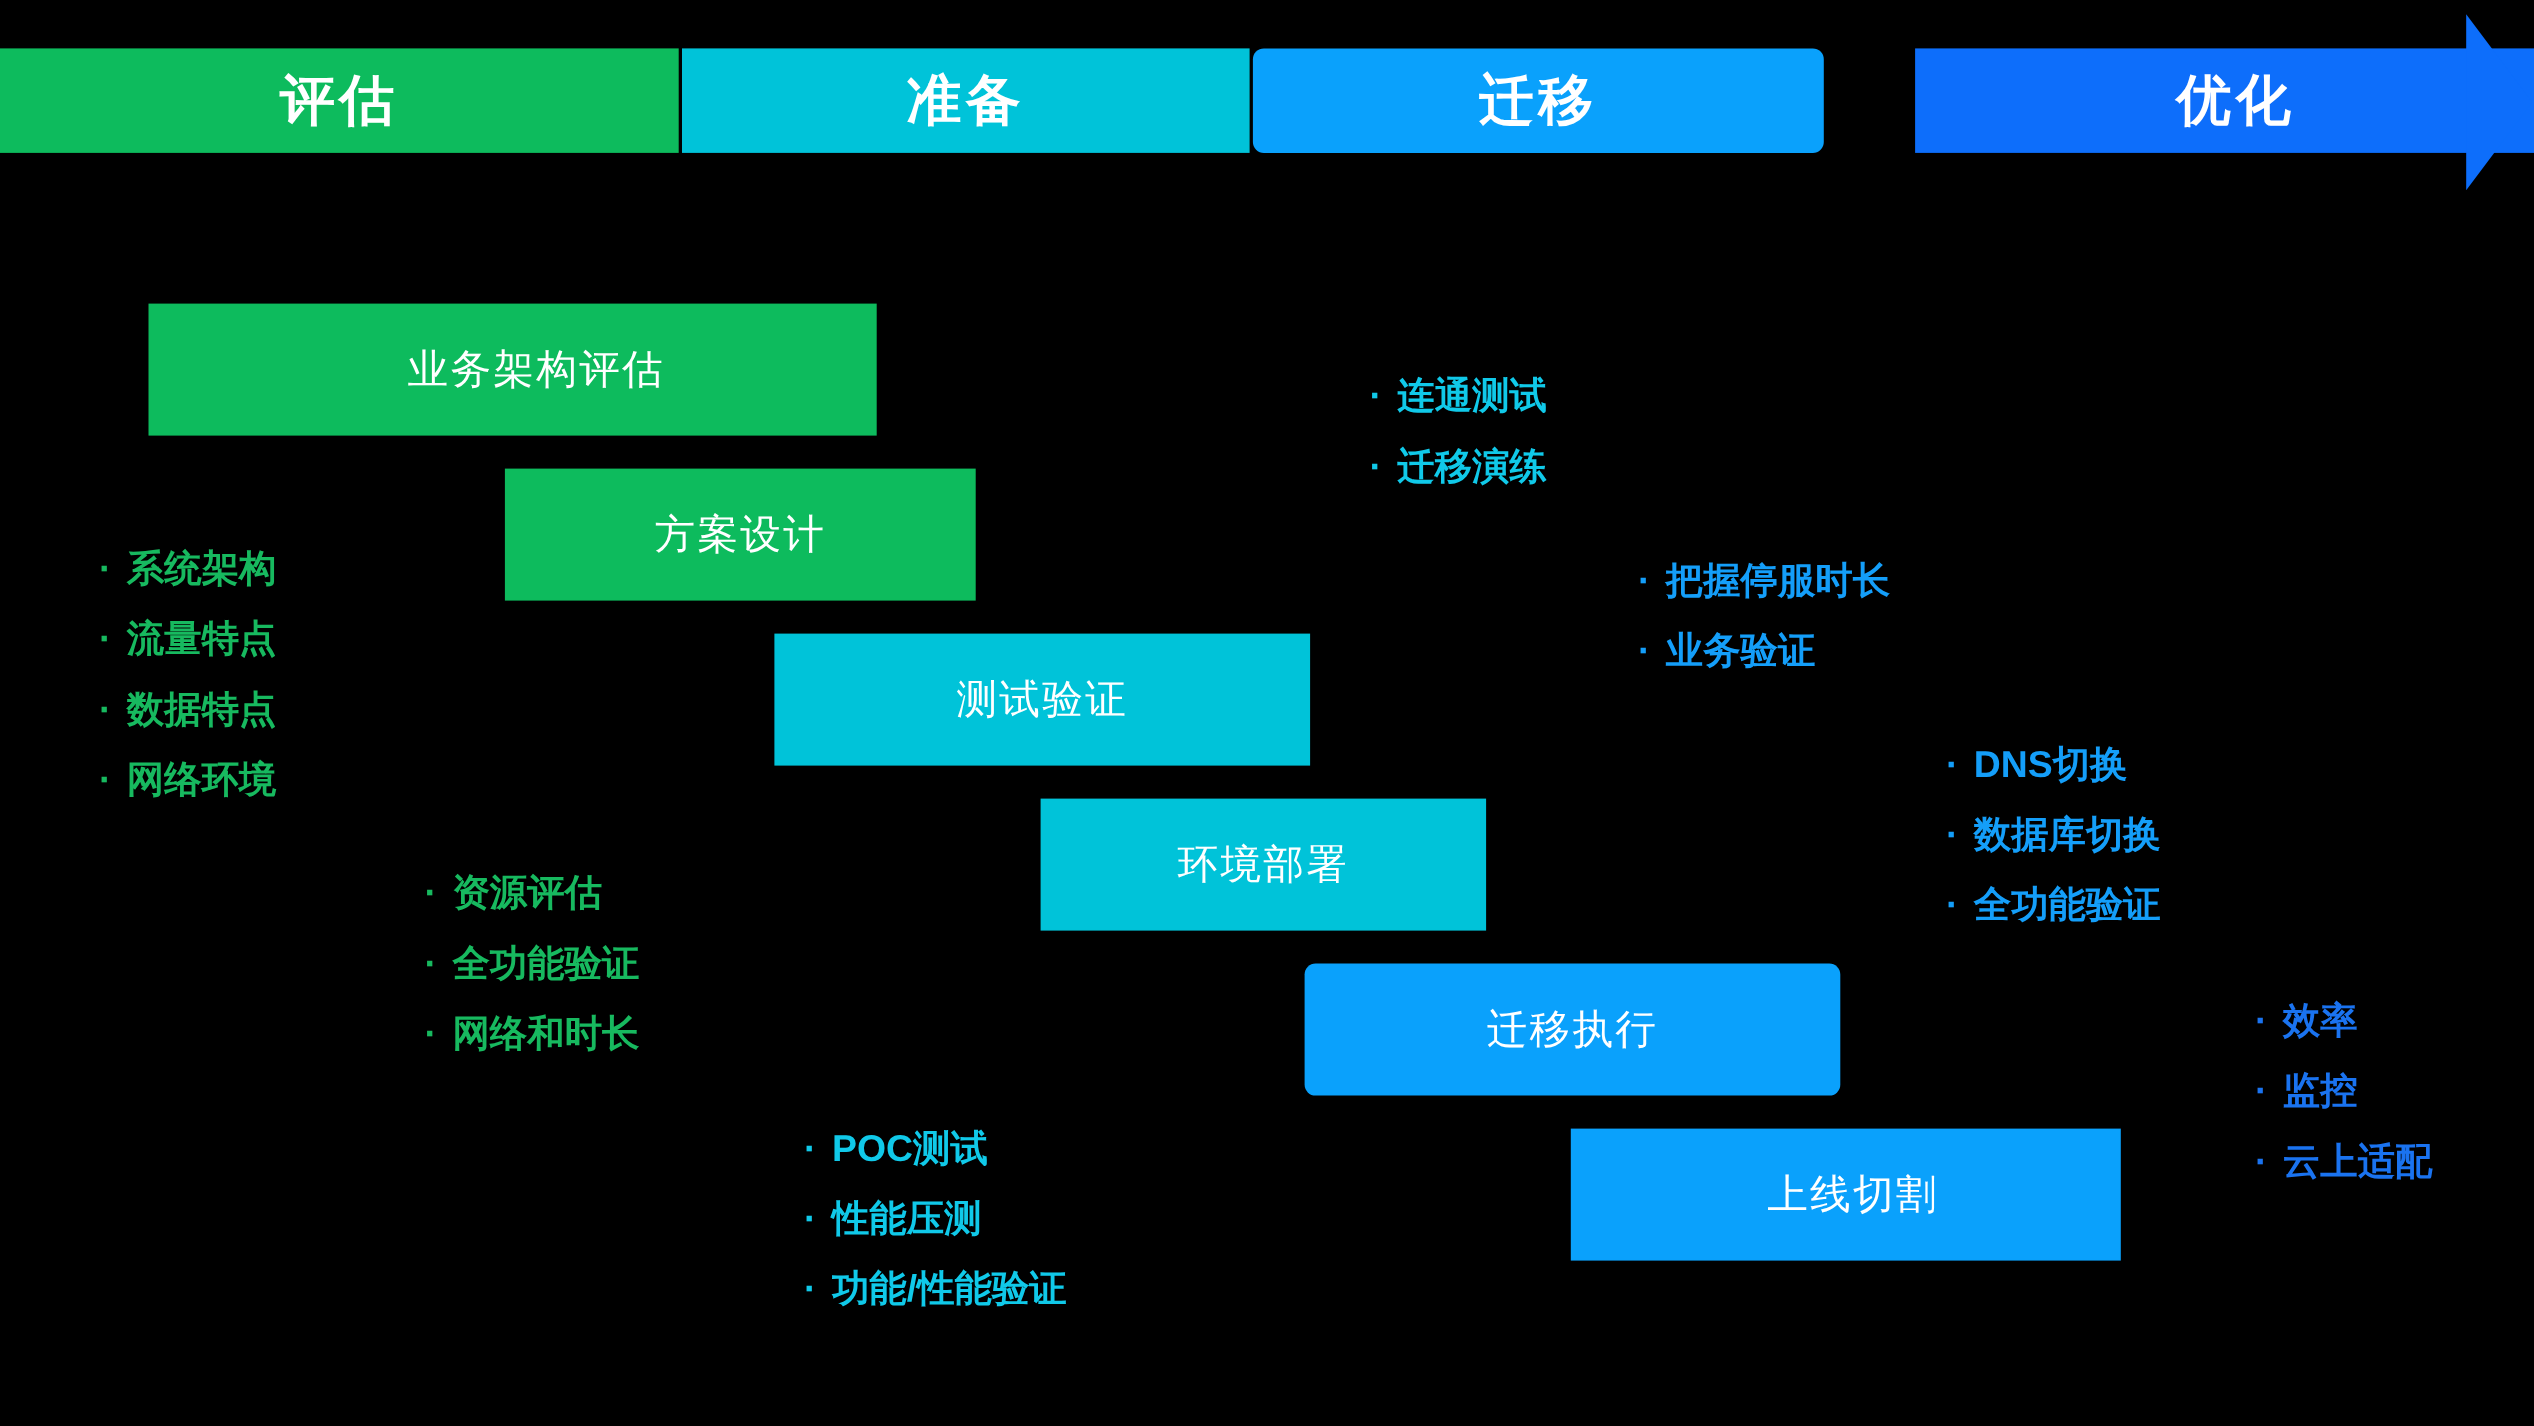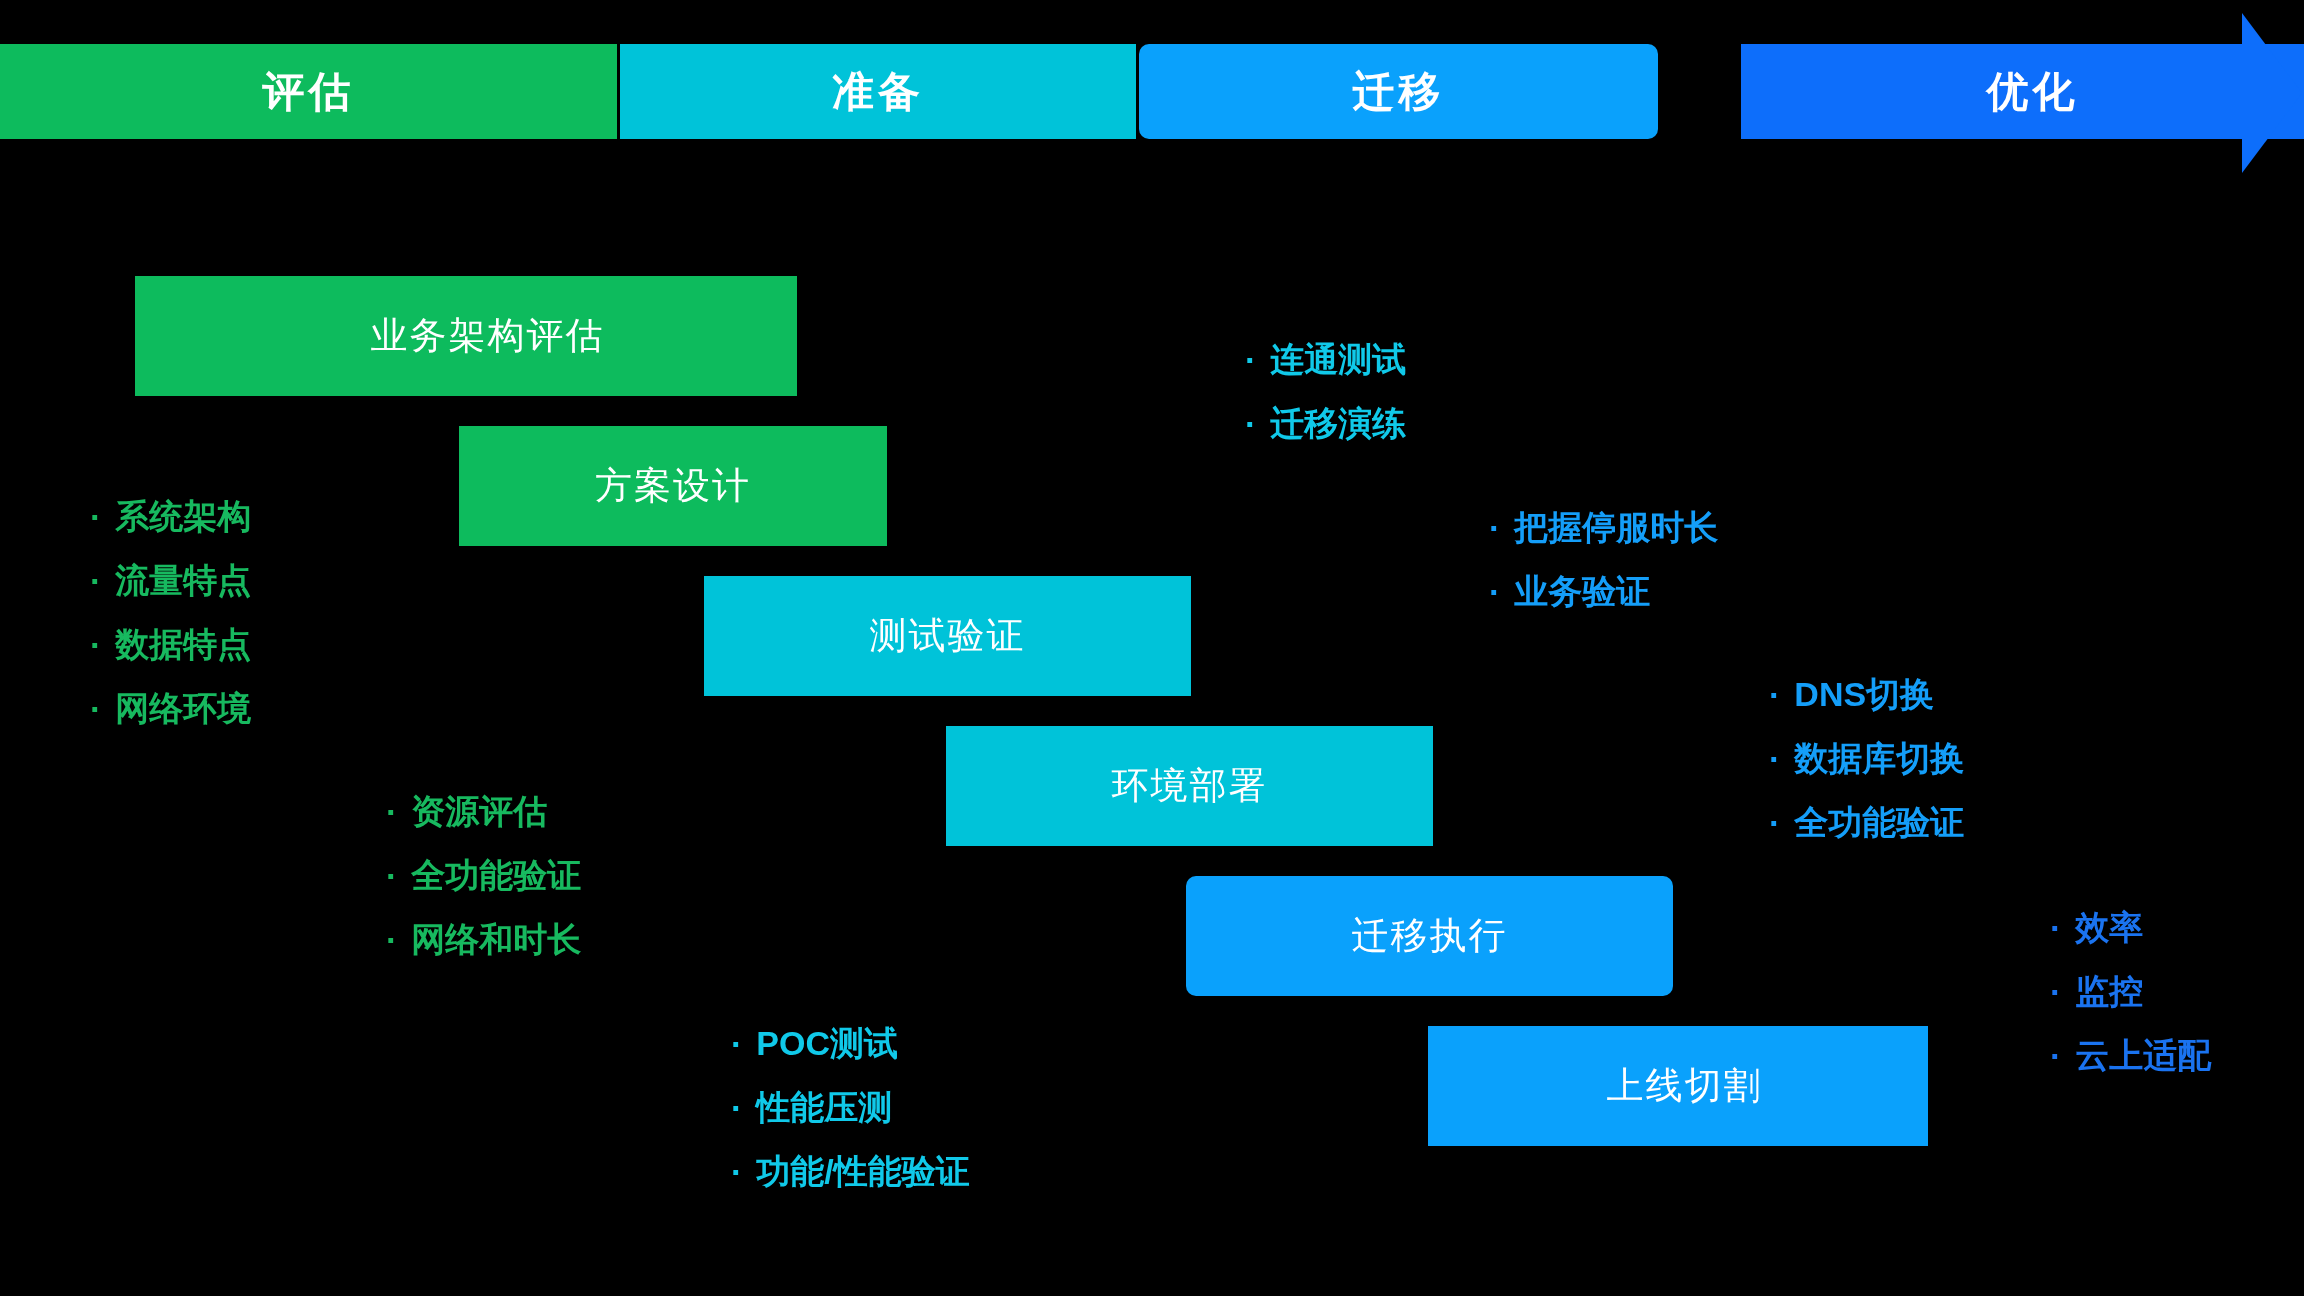--- a/index.html
+++ b/index.html
@@ -22,21 +22,21 @@
 
   
   .phase {
     position: absolute;
     top: 44px;
     height: 95px;
     display: flex;
     align-items: center;
     justify-content: center;
     color: #ffffff;
-    font-size: 42px;
+    font-size: 50px;
     font-weight: bold;
     letter-spacing: 4px;
   }
   .p1 { left: 0px;    width: 617px; background: var(--green); }
   .p2 { left: 620px;  width: 516px; background: var(--cyan); }
   .p3 { left: 1139px; width: 519px; background: var(--light-blue); border-radius: 10px; }
   .p4 { left: 1741px; width: 583px; background: var(--blue); }
   .arrow-head {
     position: absolute;
     left: 2242px;
@@ -55,21 +55,21 @@
     display: flex;
     align-items: center;
     justify-content: center;
     color: #ffffff;
     font-size: 37px;
     letter-spacing: 2px;
   }
   .b1 { left: 135px;  top: 276px;  width: 619px; background: var(--green); padding-left: 43px; }
   .b2 { left: 459px;  top: 426px;  width: 428px; background: var(--green); }
   .b3 { left: 704px;  top: 576px;  width: 487px; background: var(--cyan); }
-  .b4 { left: 946px;  top: 726px;  width: 487px; background: var(--cyan); text-align: center; }
+  .b4 { left: 946px;  top: 726px;  width: 405px; background: var(--cyan); text-align: center; }
   .b5 { left: 1186px; top: 876px;  width: 487px; background: var(--light-blue); border-radius: 10px; }
   .b6 { left: 1428px; top: 1026px; width: 487px; background: var(--light-blue); padding-left: 13px; }
   .b7 { left: 1670px; top: 1176px; width: 487px; background: var(--blue); }
 
   
   .bullet-group {
     position: absolute;
     font-size: 34px;
     font-weight: bold;
     white-space: nowrap;

